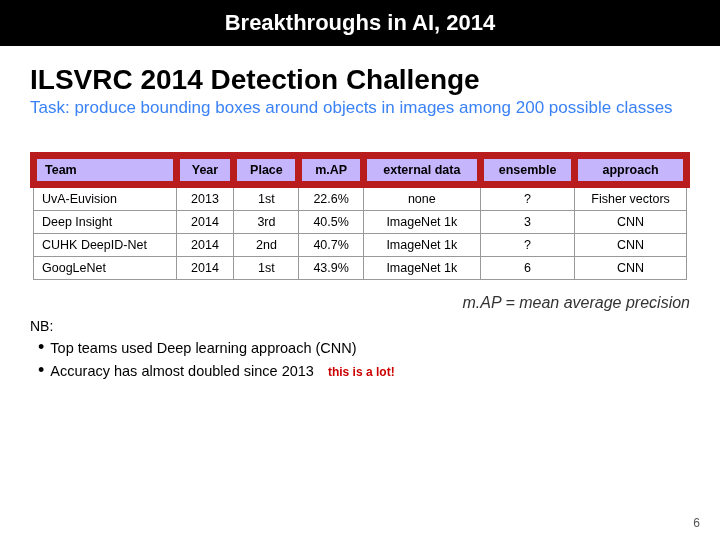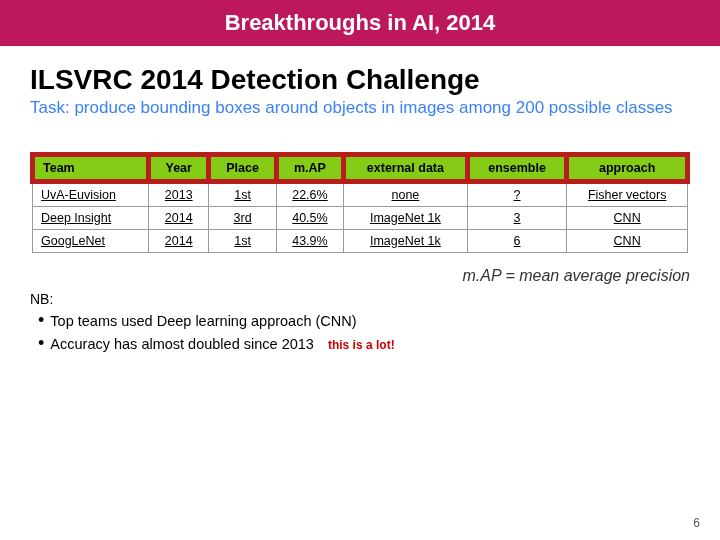--- a/index.html
+++ b/index.html
@@ -6,21 +6,21 @@
 
     body {
       width: 720px;
       height: 540px;
       font-family: Arial, Helvetica, sans-serif;
       background: #ffffff;
       overflow: hidden;
     }
 
     .header {
-      background: #be185d;
+      background: #000000;
       color: white;
       text-align: center;
       padding: 10px 20px;
       font-size: 22px;
       font-weight: bold;
     }
 
     .content {
       padding: 18px 30px 10px 30px;
     }
@@ -40,32 +40,31 @@
     }
 
     .results-table {
       width: 100%;
       border-collapse: collapse;
       font-size: 12.5px;
       margin-bottom: 14px;
     }
 
     .results-table th {
-      background: #84cc16;
-      border: 5px solid #b91c1c;
+      background: #c4b5fd;
+      border: 7px solid #b91c1c;
       padding: 4px 8px;
       text-align: center;
       font-weight: bold;
     }
 
     .results-table td {
       border: 1px solid #999;
       padding: 4px 8px;
       text-align: center;
-      text-decoration: underline;
     }
 
     .results-table td:first-child {
       text-align: left;
     }
 
     .results-table th:first-child {
       text-align: left;
     }
 
@@ -157,20 +156,29 @@
         <tr>
           <td>Deep Insight</td>
           <td>2014</td>
           <td>3rd</td>
           <td>40.5%</td>
           <td>ImageNet 1k</td>
           <td>3</td>
           <td>CNN</td>
         </tr>
         <tr>
+          <td>CUHK DeepID-Net</td>
+          <td>2014</td>
+          <td>2nd</td>
+          <td>40.7%</td>
+          <td>ImageNet 1k</td>
+          <td>?</td>
+          <td>CNN</td>
+        </tr>
+        <tr>
           <td>GoogLeNet</td>
           <td>2014</td>
           <td>1st</td>
           <td>43.9%</td>
           <td>ImageNet 1k</td>
           <td>6</td>
           <td>CNN</td>
         </tr>
       </tbody>
   </table>

